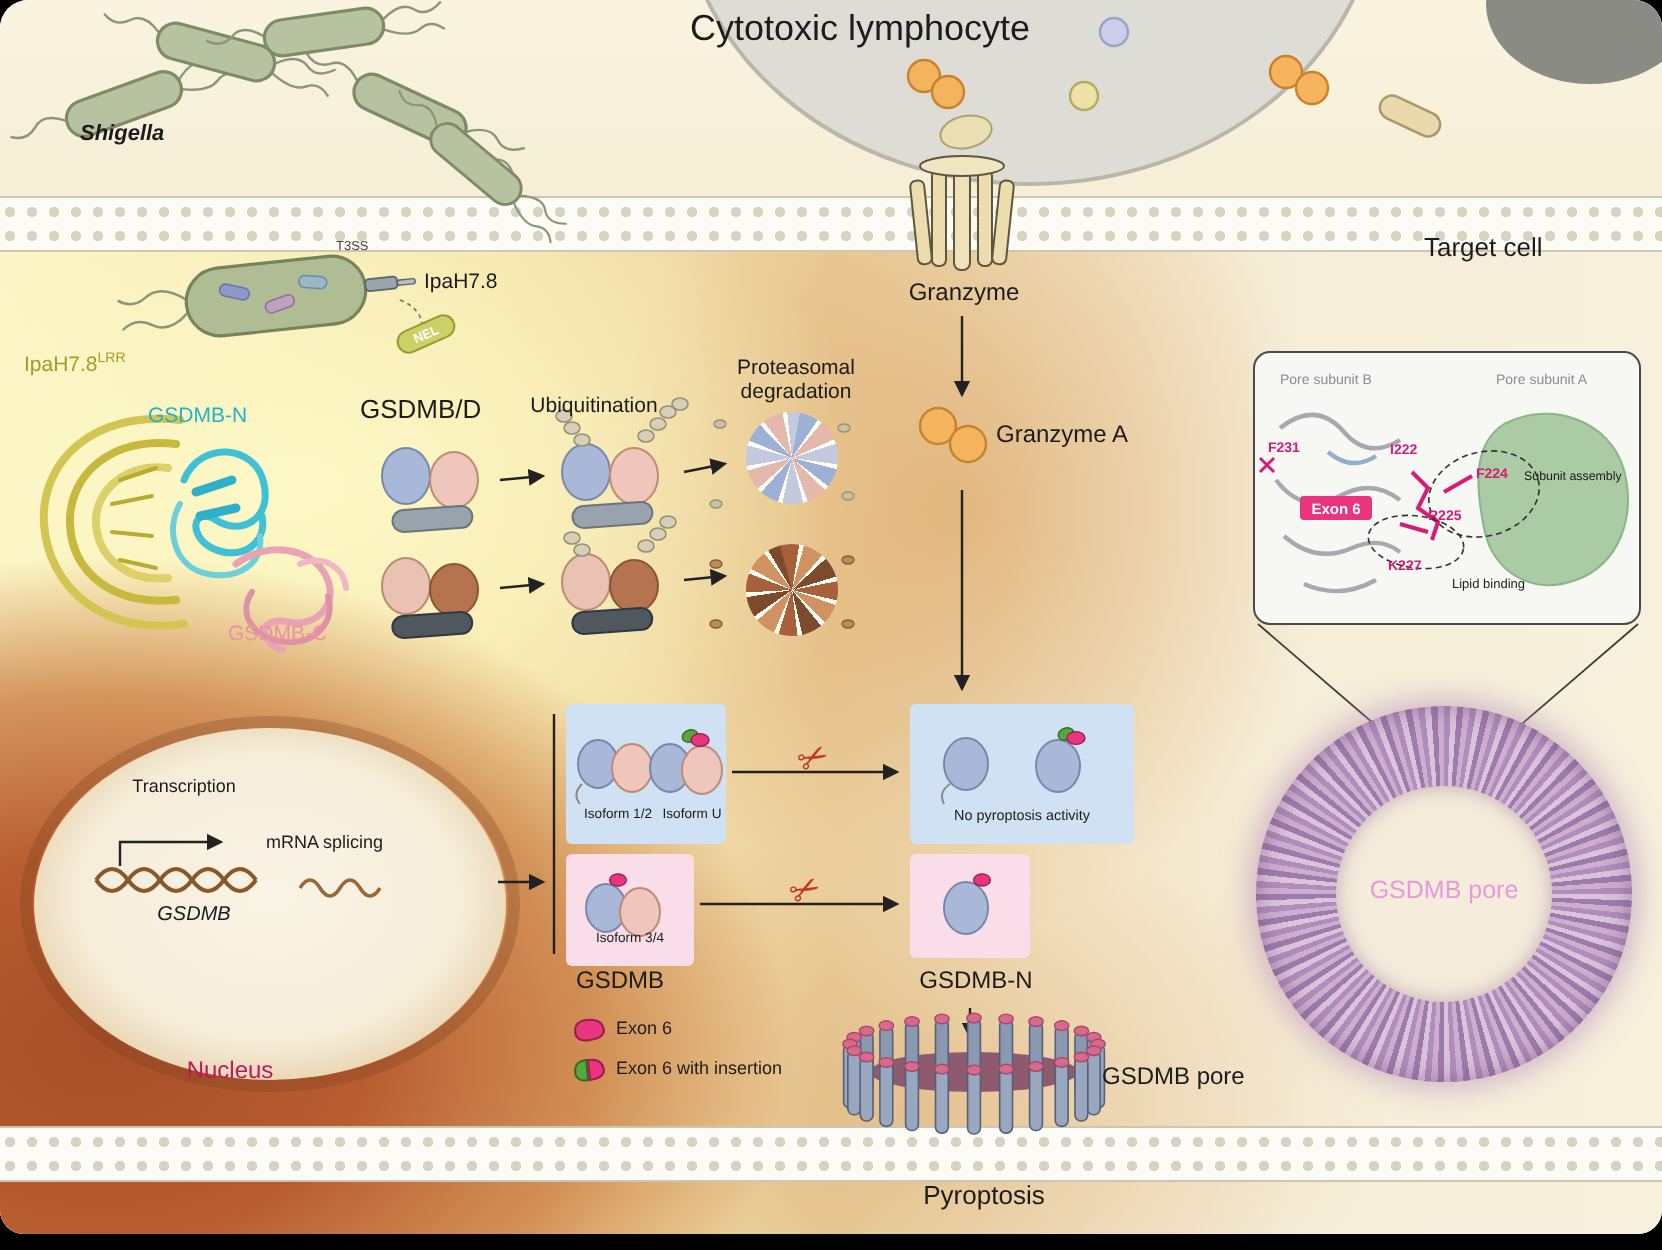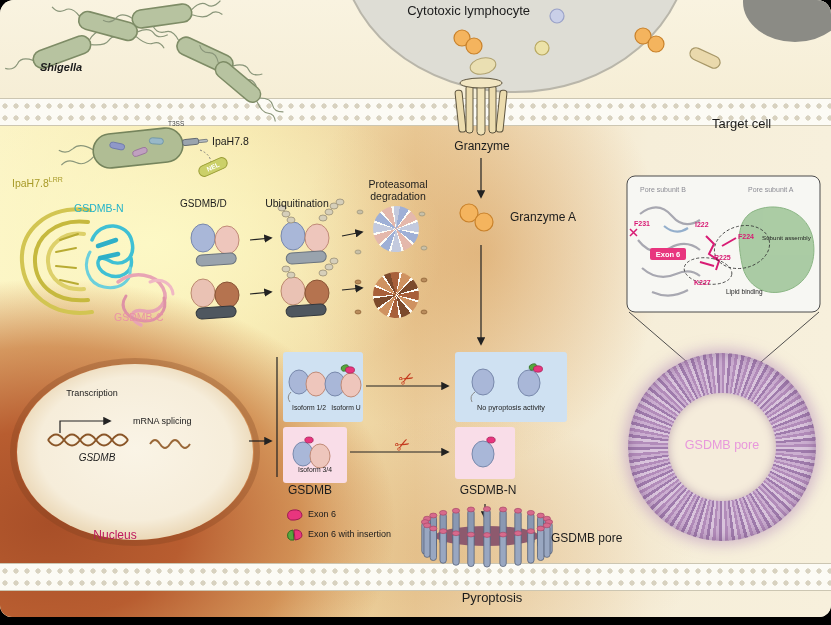--- a/index.html
+++ b/index.html
@@ -369,33 +369,33 @@
     <path d="M3,11 Q1,4 8,3 Q16,2 17,8 Q17,12 10,13 Q5,14 3,11 Z" fill="#e8357e" stroke="#9c1c52"></path>
   </svg>
   <svg style="position:absolute;left:285px;top:527px;" width="20" height="16">
     <path d="M3,11 Q1,4 8,3 L9,13 Q5,14 3,11 Z" fill="#57a63e" stroke="#2e6e22"></path>
     <path d="M9,3 Q16,2 17,8 Q17,12 10,13 Z" fill="#e8357e" stroke="#9c1c52"></path>
   </svg>
 
   <span class="scissors" style="left:399px;top:368px;">✂</span>
   <span class="scissors" style="left:395px;top:434px;">✂</span>
 
-  <div class="lbl tc" style="left:330px;top:4px;width:200px;font-size:13px;text-align:right;">Cytotoxic lymphocyte</div>
+  <div class="lbl tc" style="left:330px;top:4px;width:200px;font-size:18px;">Cytotoxic lymphocyte</div>
   <div class="lbl bd it" style="left:40px;top:61px;font-size:11px;">Shigella</div>
   <div class="lbl" style="left:712px;top:117px;font-size:13px;">Target cell</div>
   <div class="lbl" style="left:168px;top:120px;font-size:6.5px;color:#444;">T3SS</div>
   <div class="lbl" style="left:212px;top:136px;font-size:10.5px;">IpaH7.8</div>
   <div class="lbl" style="left:12px;top:176px;font-size:10.5px;color:#a89a28;"><span>IpaH7.8</span><span style="font-size:7px;vertical-align:super;">LRR</span></div>
   <div class="lbl" style="left:74px;top:203px;font-size:10.5px;color:#23b3c9;">GSDMB-N</div>
   <div class="lbl" style="left:114px;top:312px;font-size:10.5px;color:#ea93a5;">GSDMB-C</div>
-  <div class="lbl" style="left:180px;top:198px;font-size:10px;">GSDMB/D</div>
+  <div class="lbl" style="left:180px;top:198px;font-size:13px;">GSDMB/D</div>
   <div class="lbl tc" style="left:252px;top:198px;width:90px;font-size:10.5px;">Ubiquitination</div>
   <div class="lbl tc wrap" style="left:356px;top:179px;width:84px;font-size:10.5px;">Proteasomal degradation</div>
   <div class="lbl tc" style="left:451px;top:140px;width:62px;font-size:12px;">Granzyme</div>
-  <div class="lbl" style="left:498px;top:211px;font-size:12px;margin-left:12px;">Granzyme A</div>
+  <div class="lbl" style="left:498px;top:211px;font-size:12px;">Granzyme A</div>
   <div class="lbl tc" style="left:670px;top:438px;width:104px;font-size:12.5px;color:#e898dc;z-index:5;">GSDMB pore</div>
   <div class="lbl tc" style="left:50px;top:388px;width:84px;font-size:9px;">Transcription</div>
   <div class="lbl" style="left:133px;top:416px;font-size:9px;">mRNA splicing</div>
   <div class="lbl tc it" style="left:55px;top:452px;width:84px;font-size:10px;">GSDMB</div>
   <div class="lbl tc" style="left:73px;top:529px;width:84px;font-size:12px;color:#be185d;">Nucleus</div>
   <div class="lbl tc" style="left:286px;top:404px;width:46px;font-size:6.8px;">Isoform 1/2</div>
   <div class="lbl tc" style="left:330px;top:404px;width:32px;font-size:6.8px;">Isoform U</div>
   <div class="lbl tc" style="left:288px;top:466px;width:54px;font-size:6.8px;">Isoform 3/4</div>
   <div class="lbl tc" style="left:268px;top:484px;width:84px;font-size:12px;">GSDMB</div>
   <div class="lbl tc" style="left:458px;top:404px;width:106px;font-size:7.2px;">No pyroptosis activity</div>

